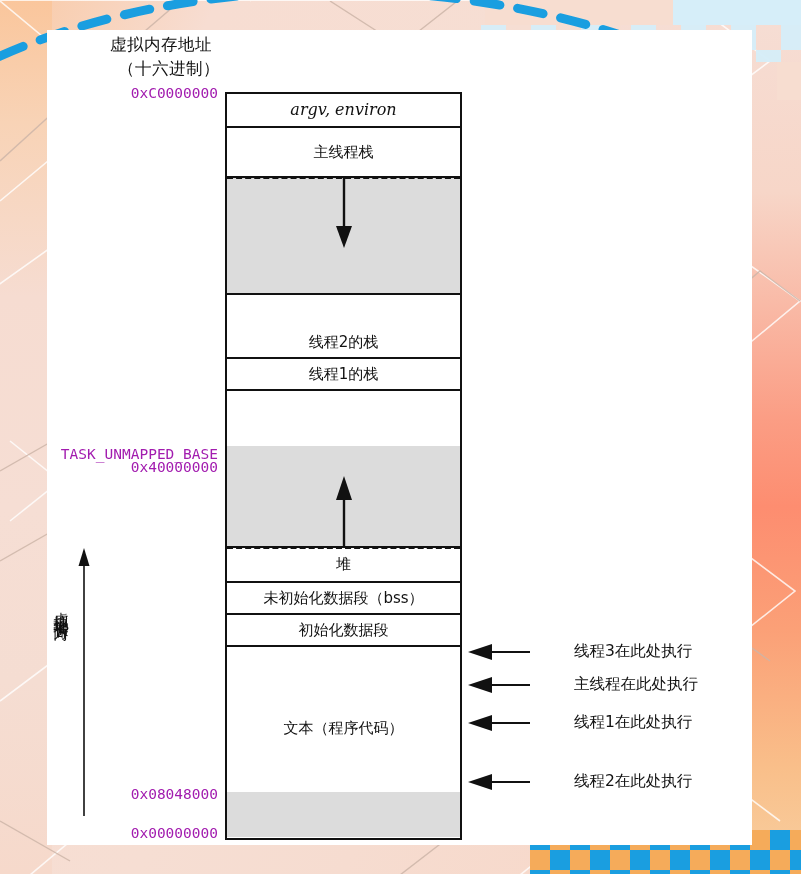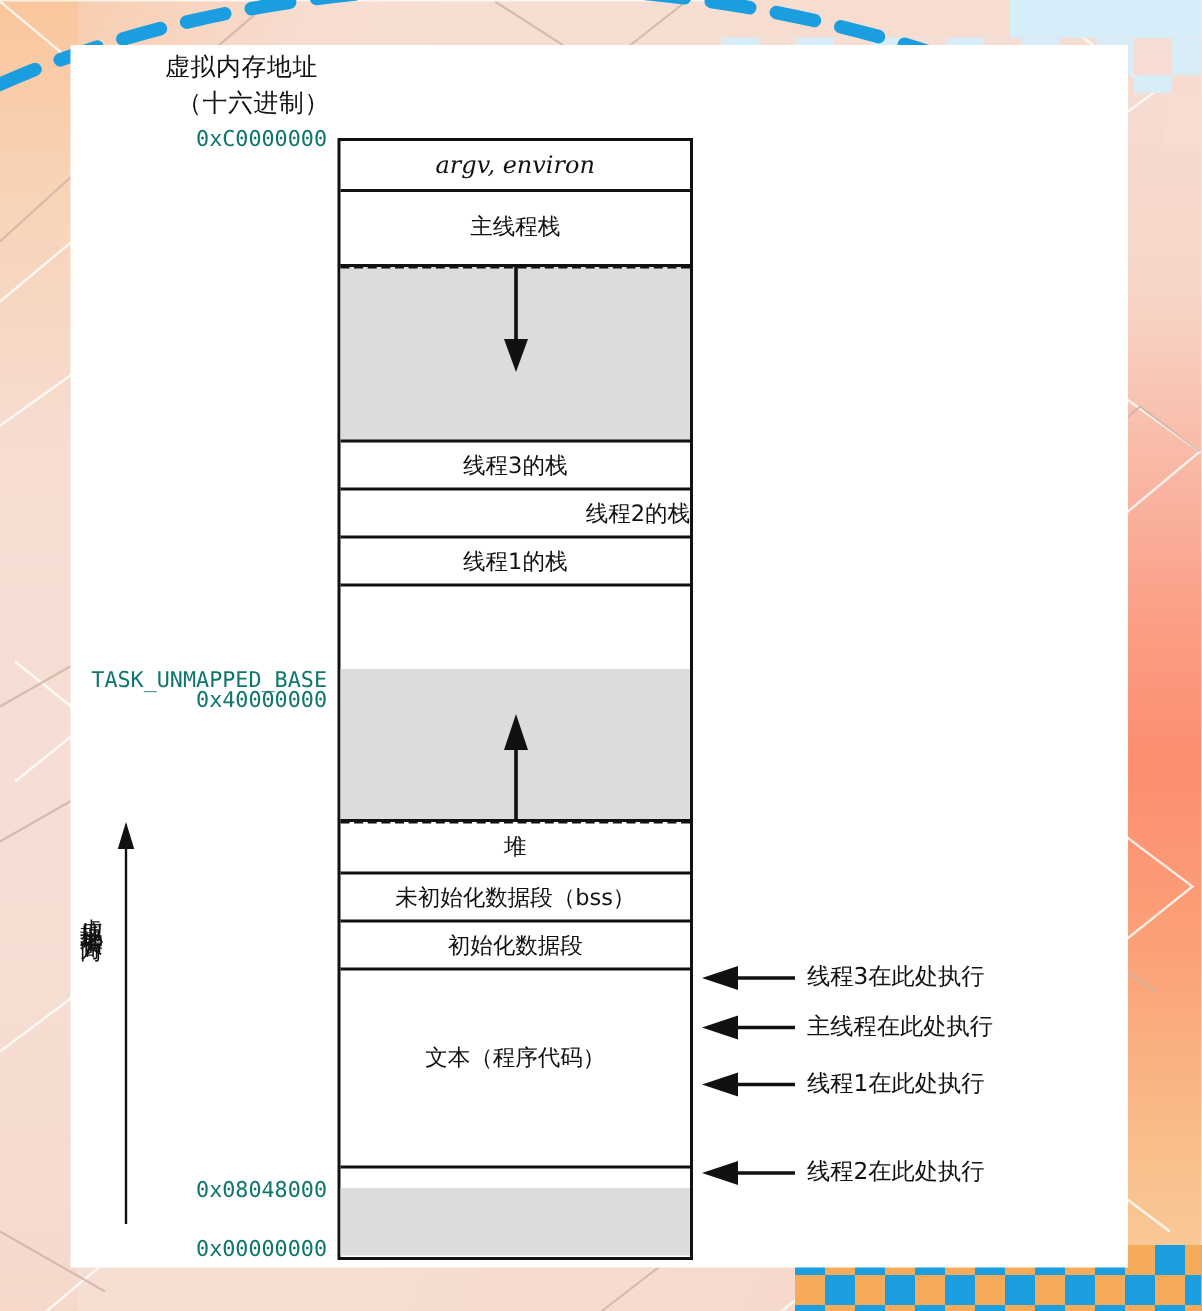--- a/index.html
+++ b/index.html
@@ -57,42 +57,42 @@
   
   .panel{position:absolute;left:47px;top:30px;width:705px;height:815px;background:#ffffff;}
 
   
   .hdr{position:absolute;font-family:"DejaVu Sans","Liberation Sans",sans-serif;
        color:#111;white-space:nowrap;}
   .hdr-l1{left:110px;top:34px;font-size:16.5px;letter-spacing:.5px;}
   .hdr-l2{left:118px;top:58px;font-size:16.5px;letter-spacing:.5px;}
 
   .addr{position:absolute;font-family:"DejaVu Sans Mono","Liberation Mono",monospace;
-        font-size:14.5px;color:#0f766e;white-space:nowrap;text-align:right;}
+        font-size:14.5px;color:#a21caf;white-space:nowrap;text-align:right;}
 
   
   .diagram{position:absolute;left:225px;top:92px;width:237px;height:748px;
            border:2.5px solid #111;box-sizing:border-box;background:#fff;}
   .seg{position:absolute;left:0;width:100%;box-sizing:border-box;
        display:flex;align-items:center;justify-content:center;text-align:center;
        font-size:15px;color:#111;line-height:1.25;}
   .seg.line-bot{border-bottom:2.5px solid #111;}
   .seg.gray{background:#dcdcdc;}
   .seg.italic{font-family:"DejaVu Serif","Liberation Serif",serif;font-style:italic;font-size:16px;}
   .dashed-top{position:absolute;left:0;width:100%;border-top:3px dashed #111;}
 
   .vgap-arrow{position:absolute;left:50%;transform:translateX(-50%);}
 
   
   .grow-arrow{position:absolute;left:74px;top:548px;}
   .grow-label{position:absolute;left:48px;top:600px;width:22px;
      writing-mode:vertical-rl;font-size:15px;color:#111;letter-spacing:2px;white-space:nowrap;}
 
   
-  .anno{position:absolute;display:flex;align-items:center;white-space:nowrap;}
+  .anno{position:absolute;display:flex;align-items:center;white-space:nowrap;gap:36px;}
   .anno-txt{font-size:15.5px;color:#111;margin-left:8px;}
 </style>
 </head>
 <body>
 
 <div id="page">
 
   <div class="bg-base"></div>
   <div class="bg-left"></div>
   <div class="bg-right"></div>
@@ -165,24 +165,21 @@
       <div class="seg line-bot" style="top: 34px; height: 50px;">
         <span style="white-space: pre-line; font-family: Liberation Serif, serif;">主线程栈</span>
       </div>
       <div class="seg gray line-bot" style="top: 84px; height: 117px;">
         <svg width="18" height="70" viewBox="0 0 18 70" class="vgap-arrow" style="top: 0px; position: absolute;">
           <line x1="9" y1="0" x2="9" y2="54" stroke="#111" stroke-width="2.4"></line>
           <polygon points="9,70 1,48 17,48" fill="#111"></polygon>
         </svg>
         <div class="dashed-top" style="top: -2px;"></div>
       </div>
-      <div class="seg line-bot" style="top: 201px; height: 32px;">
-        <span style="white-space: pre-line;">线程3的栈</span>
-      </div>
-      <div class="seg line-bot" style="top: 233px; height: 32px; justify-content: flex-end;">
+      <div class="seg line-bot" style="top: 233px; height: 32px;">
         <span style="white-space: pre-line;">线程2的栈</span>
       </div>
       <div class="seg line-bot" style="top: 265px; height: 32px;">
         <span style="white-space: pre-line;">线程1的栈</span>
       </div>
       <div class="seg gray line-bot" style="top: 352px; height: 102px;">
         <svg width="18" height="70" viewBox="0 0 18 70" class="vgap-arrow" style="bottom: 0px; position: absolute;">
           <line x1="9" y1="70" x2="9" y2="22" stroke="#111" stroke-width="2.4"></line>
           <polygon points="9,0 1,24 17,24" fill="#111"></polygon>
         </svg>
@@ -190,21 +187,21 @@
       <div class="seg line-bot" style="top: 454px; height: 35px;">
         <span style="white-space: pre-line;">堆</span>
         <div class="dashed-top" style="top: -2px;"></div>
       </div>
       <div class="seg line-bot" style="top: 489px; height: 32px;">
         <span style="white-space: pre-line;">未初始化数据段（bss）</span>
       </div>
       <div class="seg line-bot" style="top: 521px; height: 32px;">
         <span style="white-space: pre-line;">初始化数据段</span>
       </div>
-      <div class="seg line-bot" style="top: 540px; height: 145px; align-items: center;">
+      <div class="seg line-bot" style="top: 563px; height: 145px; align-items: center;">
         <span style="white-space: pre-line;">文本（程序代码）</span>
       </div>
       <div class="seg gray" style="top: 698px; height: 45px;"></div>
     </div>
 
   <div id="anno-layer">
       <div class="anno" style="left: 468px; top: 641px;">
         <svg width="62" height="20" viewBox="0 0 62 20">
           <line x1="22" y1="10" x2="62" y2="10" stroke="#111" stroke-width="2.2"></line>
           <polygon points="0,10 24,2 24,18" fill="#111"></polygon>

